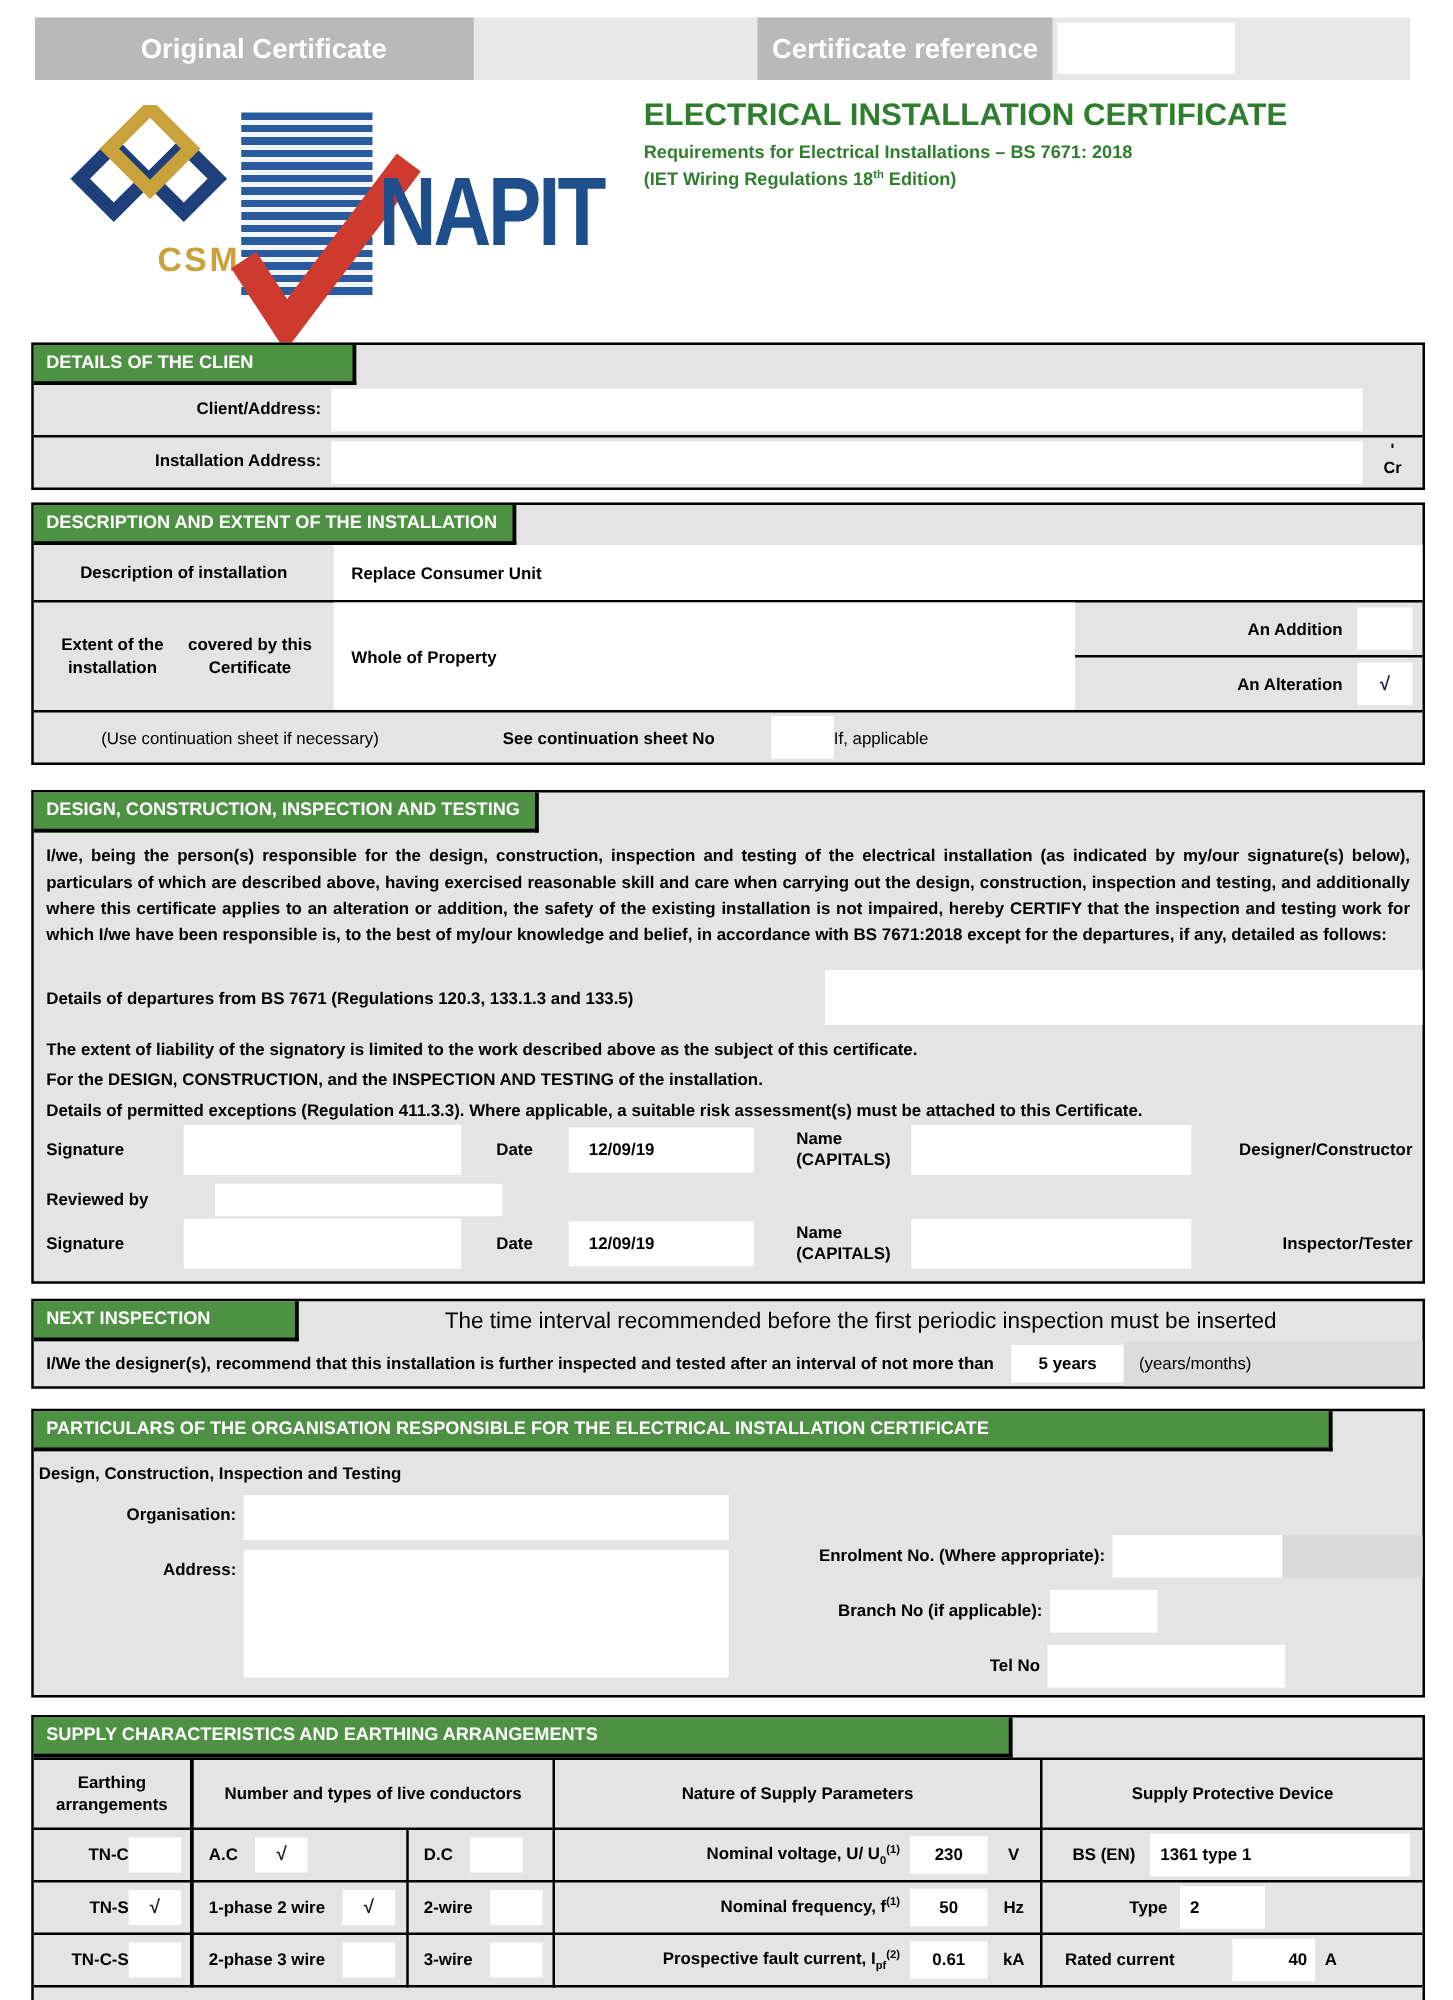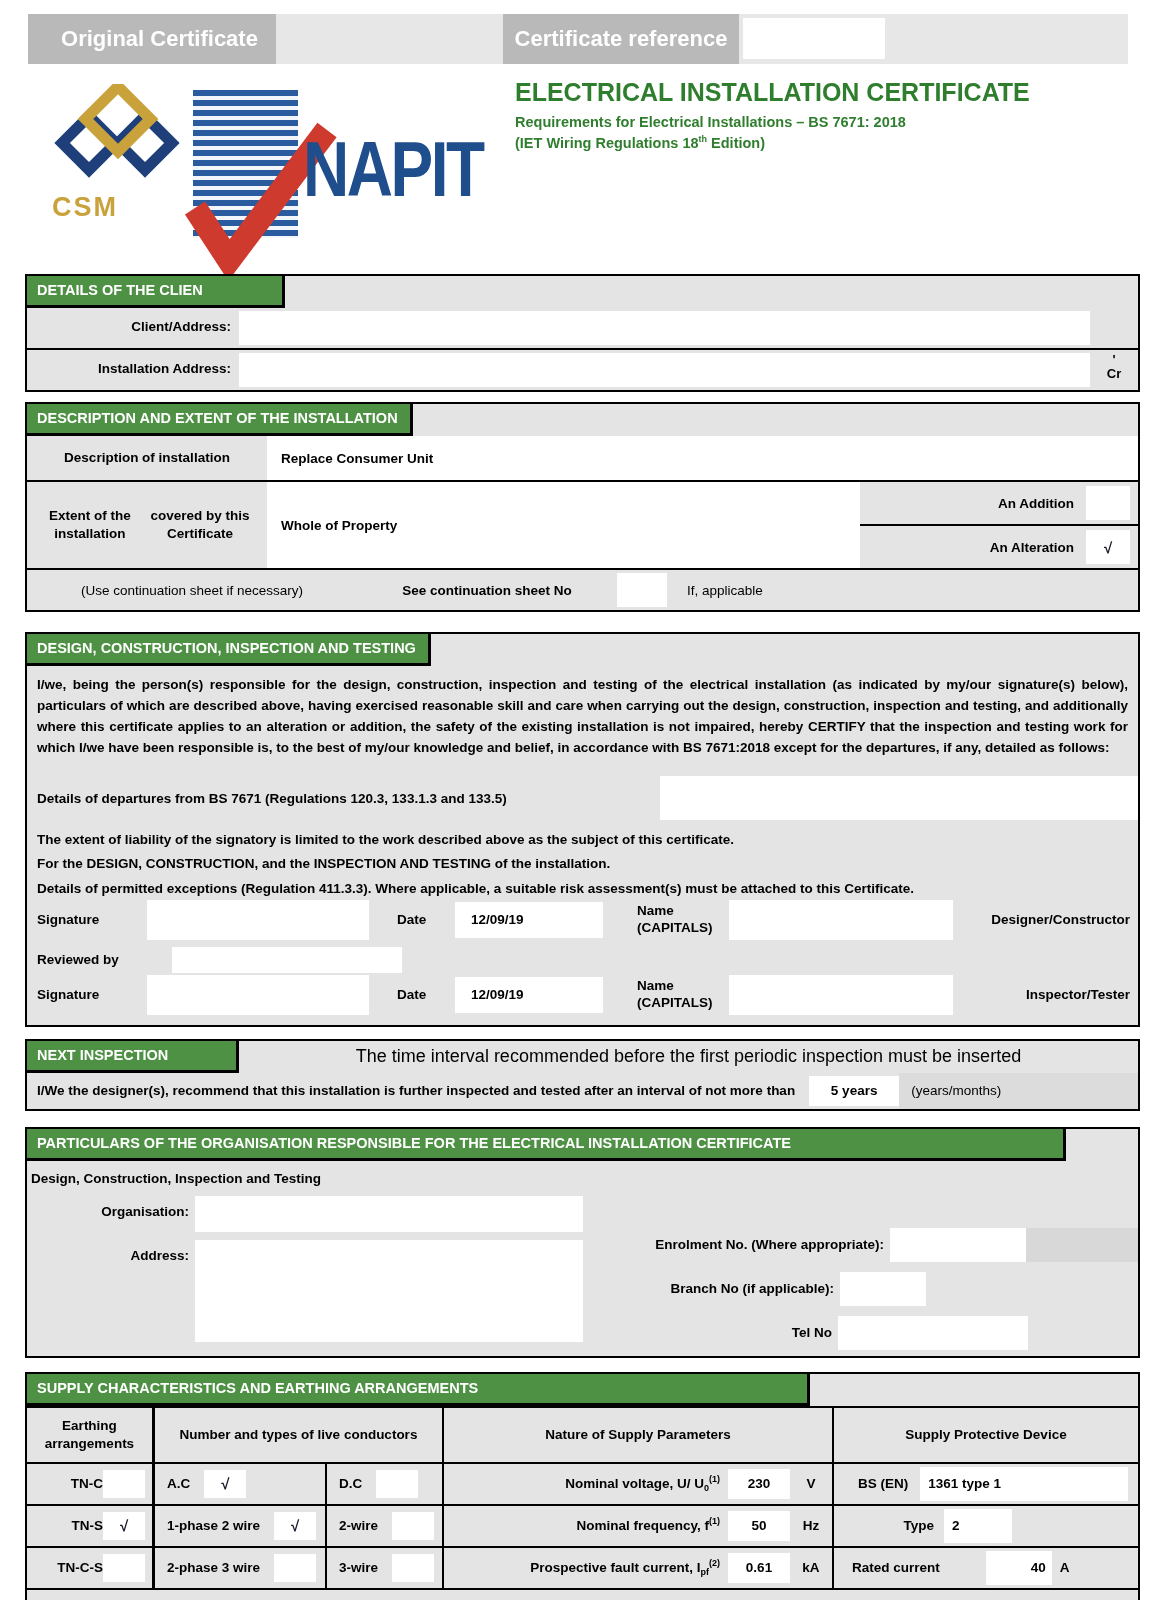--- a/index.html
+++ b/index.html
@@ -5,28 +5,28 @@
   * { box-sizing: border-box; }
   html,body { margin:0; padding:0; }
   body {
     width:1162px; height:1600px; background:#ffffff; color:#000;
     font-family:"Liberation Sans", sans-serif; overflow:hidden;
   }
   
   .topbar { margin:14px 34px 0 28px; height:50px; background:#e7e7e7; display:flex; }
   .chip { background:#b9b9b9; color:#fff; font-weight:bold; font-size:22px;
           display:flex; align-items:center; justify-content:center; }
-  .chip1 { width:248px;padding-left:15px; }
+  .chip1 { width:351px;padding-left:15px; }
   .chip2 { width:236px; }
   .topgap1 { width:227px; }
   .topinput { background:#fff; width:142px; margin:4px 0 5px 4px; }
   .topgap2 { flex:1; }
   
   .logo-row { position:relative; height:168px; margin-top:14px; }
-  .csm { position:absolute; left:52px; top:6px; width:140px; text-align:left; }
+  .csm { position:absolute; left:52px; top:6px; width:140px; text-align:right; }
   .csm-text { color:#c9a23c; font-weight:bold; font-size:27px; letter-spacing:2px; margin-top:-4px; }
   .napit { position:absolute; left:185px; top:8px; width:300px; height:155px; }
   .napit-flag { position:absolute; left:8px; top:4px; width:105px; height:148px;
     background:repeating-linear-gradient(#2a5b9e 0px, #2a5b9e 6px, #f2f5fa 6px, #f2f5fa 10px); }
   .napit-check { position:absolute; left:-18px; top:22px; }
   .napit-text { position:absolute; left:118px; top:38px; color:#1f4e8c; font-weight:bold;
     font-size:78px; letter-spacing:-3px; transform:scaleX(0.82); transform-origin:left center; }
   .title-block { position:absolute; left:515px; top:0; width:600px; }
   .main-title { color:#2f7e2e; font-weight:bold; font-size:25px; }
   .subtitle { color:#2f7e2e; font-weight:bold; font-size:14.5px; margin-top:5px; line-height:1.45; }
@@ -36,21 +36,21 @@
   .tab { display:inline-block; background:#4e9144; color:#fff; font-weight:bold; font-size:14.5px;
          padding:6px 12px 7px 10px; border-right:3px solid #000; border-bottom:3px solid #000; }
   .lbl { font-weight:bold; font-size:13.5px; }
   .reg { font-weight:normal; font-size:13.5px; }
   .input { background:#fff; }
   .chk { background:#fff; width:44px; display:flex; align-items:center; justify-content:center;
          font-size:15px; font-weight:bold; color:#1a1a2e; }
   .hline { border-top:2px solid #000; }
   
   .cl-row { display:flex; align-items:stretch; min-height:40px; }
-  .cl-lbl { width:212px; text-align:right; padding:11px 8px 0 0; }
+  .cl-lbl { width:238px; text-align:right; padding:11px 8px 0 0; }
   .cl-input { flex:1; margin:3px 0; }
   .cl-right { width:48px; font-size:13px; font-weight:bold; text-align:center; line-height:1.1; padding-top:3px; }
   
   .d-row { display:flex; align-items:stretch; }
   .d-lbl { width:240px; text-align:center; padding:0 10px; display:flex; align-items:center; justify-content:center; line-height:1.3; }
   .d-input { flex:1; display:flex; align-items:center; padding-left:14px; }
   .d-right { width:278px; display:flex; flex-direction:column; }
   .d-right-row { flex:1; display:flex; align-items:stretch; }
   .d-right-lbl { flex:1; text-align:right; padding-right:12px; display:flex; align-items:center; justify-content:flex-end; }
   .d-right-chk { margin:4px 0; }
@@ -201,21 +201,21 @@
         <div class="chk d-right-chk">√</div>
         <div class="d-right-pad"></div>
       </div>
     </div>
   </div>
   <div class="hline"></div>
   <div class="d-foot">
     <div class="reg" style="width:330px; text-align:center;">(Use continuation sheet if necessary)</div>
     <div class="lbl" style="width:260px; text-align:center;">See continuation sheet No</div>
     <div class="input" style="width:50px; height:34px;"></div>
-    <div class="reg" style="margin-left:20px;">If, applicable</div>
+    <div class="reg" style="margin-left:0;">If, applicable</div>
   </div>
 </div>
 
 <div class="section" style="margin-top:20px; padding-bottom:10px;">
   <div class="tab">DESIGN,  CONSTRUCTION, INSPECTION AND TESTING</div>
   <div class="para lbl">I/we, being the person(s) responsible for the design, construction, inspection and testing of the electrical installation (as indicated by my/our signature(s) below), particulars of which are described above, having exercised reasonable skill and care when carrying out the design, construction,  inspection and testing, and additionally where this certificate applies to an alteration or addition, the safety of the existing installation is not impaired, hereby CERTIFY that the inspection and testing work for which I/we have been responsible is, to the best of my/our knowledge and belief, in accordance with BS 7671:2018 except for the departures, if any, detailed as follows:</div>
   <div class="dep-row">
     <div class="dep-lbl lbl">Details of departures from BS 7671 (Regulations 120.3, 133.1.3 and 133.5)</div>
     <div class="dep-input input"></div>
   </div>

